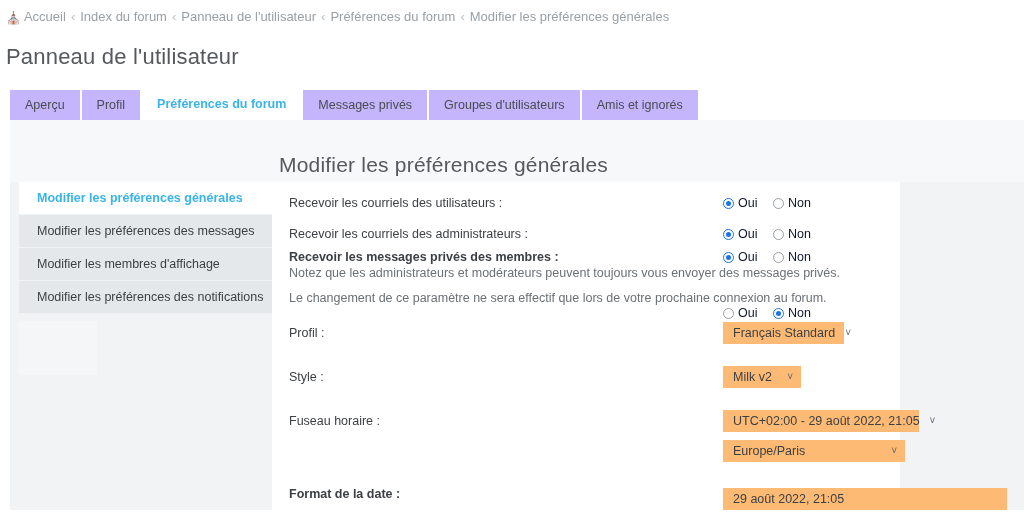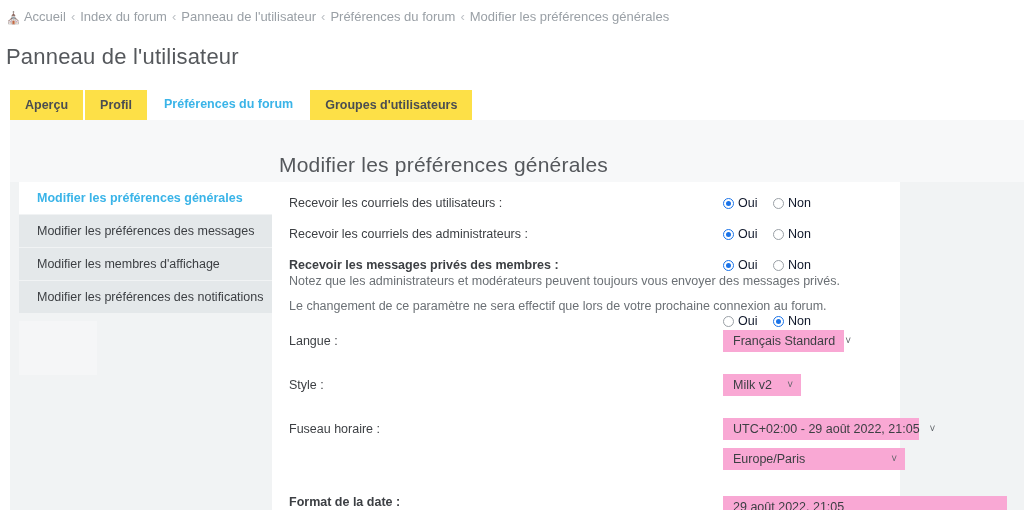--- a/index.html
+++ b/index.html
@@ -54,30 +54,29 @@
   
   .tabs {
     margin: 20px 0 0 10px;
     display: flex;
     align-items: flex-end;
     height: 30px;
     position: relative;
     z-index: 3;
   }
   .tab {
-    background: #fde047;
+    background: #c4b5fd;
     color: #4a4d51;
     font-size: 12.5px;
     padding: 8px 15px 8px 15px;
     margin-right: 2px;
     line-height: 14px;
     height: 14px;
     white-space: nowrap;
     cursor: pointer;
-    font-weight: bold;
   }
   .tab.active {
     background: #ffffff;
     color: #3ab4e8;
     font-weight: bold;
     padding-top: 9px;
     padding-bottom: 9px;
   }
 
   
@@ -209,21 +208,21 @@
     width: 5px; height: 5px;
     border-radius: 50%;
     background: #1a73e8;
   }
 
   
   .sel {
     display: inline-flex;
     align-items: center;
     justify-content: space-between;
-    background: #f9a8d4;
+    background: #fdba74;
     color: #3c3f43;
     font-size: 12.5px;
     height: 22px;
     padding: 0 8px 0 10px;
     border: none;
     box-sizing: border-box;
     cursor: pointer;
     white-space: nowrap;
   }
   .sel .caret {
@@ -245,21 +244,23 @@
 <div class="breadcrumb">
   <span class="home-icon">⛪</span><a>Accueil</a><span class="crumb-sep">‹</span><a>Index du forum</a><span class="crumb-sep">‹</span><a>Panneau de l'utilisateur</a><span class="crumb-sep">‹</span><a>Préférences du forum</a><span class="crumb-sep">‹</span><a>Modifier les préférences générales</a>
 </div>
 
 <h1 class="page-title">Panneau de l'utilisateur</h1>
 
 <div class="tabs">
   <div class="tab">Aperçu</div>
   <div class="tab">Profil</div>
   <div class="tab active">Préférences du forum</div>
+  <div class="tab">Messages privés</div>
   <div class="tab">Groupes d'utilisateurs</div>
+  <div class="tab">Amis et ignorés</div>
 </div>
 
 <div class="panel">
 
   <div class="panel-header">
     <h2 class="panel-heading">Modifier les préférences générales</h2>
   </div>
 
   <div class="panel-body">
 
@@ -290,21 +291,21 @@
         <div class="controls" style="top:-1px;">
           <span class="radio-opt">
             <span class="rd on"></span><span>Oui</span>
           </span>
           <span class="radio-opt">
             <span class="rd"></span><span>Non</span>
           </span>
         </div>
       </div>
 
-      <div class="row" style="margin-top:8px;padding-left:17px;">
+      <div class="row" style="margin-top:0;padding-left:17px;">
         <span class="lbl bold">Recevoir les messages privés des membres :</span>
         <span class="desc">Notez que les administrateurs et modérateurs peuvent toujours vous envoyer des messages privés.</span>
         <div class="controls" style="top:-1px;">
           <span class="radio-opt">
             <span class="rd on"></span><span>Oui</span>
           </span>
           <span class="radio-opt">
             <span class="rd"></span><span>Non</span>
           </span>
         </div>
@@ -316,21 +317,21 @@
           <span class="radio-opt">
             <span class="rd"></span><span>Oui</span>
           </span>
           <span class="radio-opt">
             <span class="rd on"></span><span>Non</span>
           </span>
         </div>
       </div>
 
       <div class="row" style="margin-top:13px;">
-        <span class="lbl">Langue :</span>
+        <span class="lbl">Profil :</span>
         <div class="controls" style="top:-4px;">
           <span class="sel sel-lang">
             <span>Français Standard</span>
             <span class="caret">˅</span>
           </span>
         </div>
       </div>
 
       <div class="row" style="margin-top:21px;">
         <span class="lbl">Style :</span>

